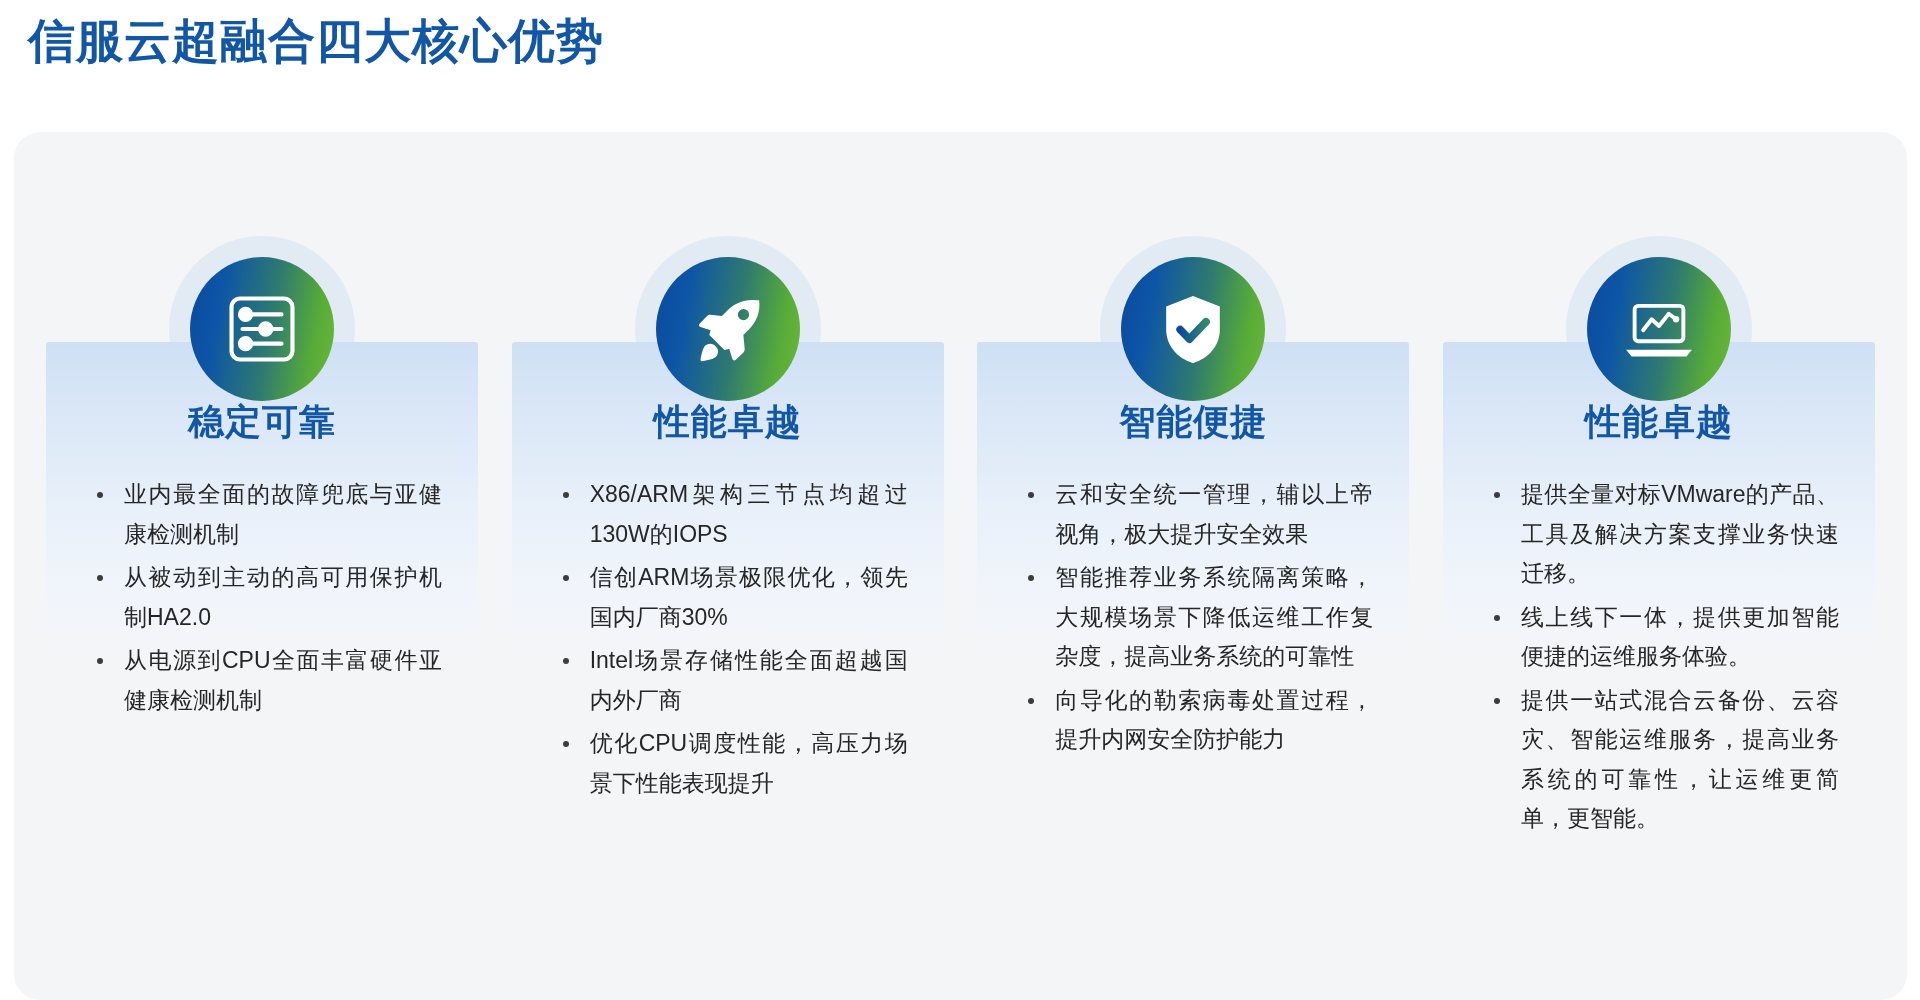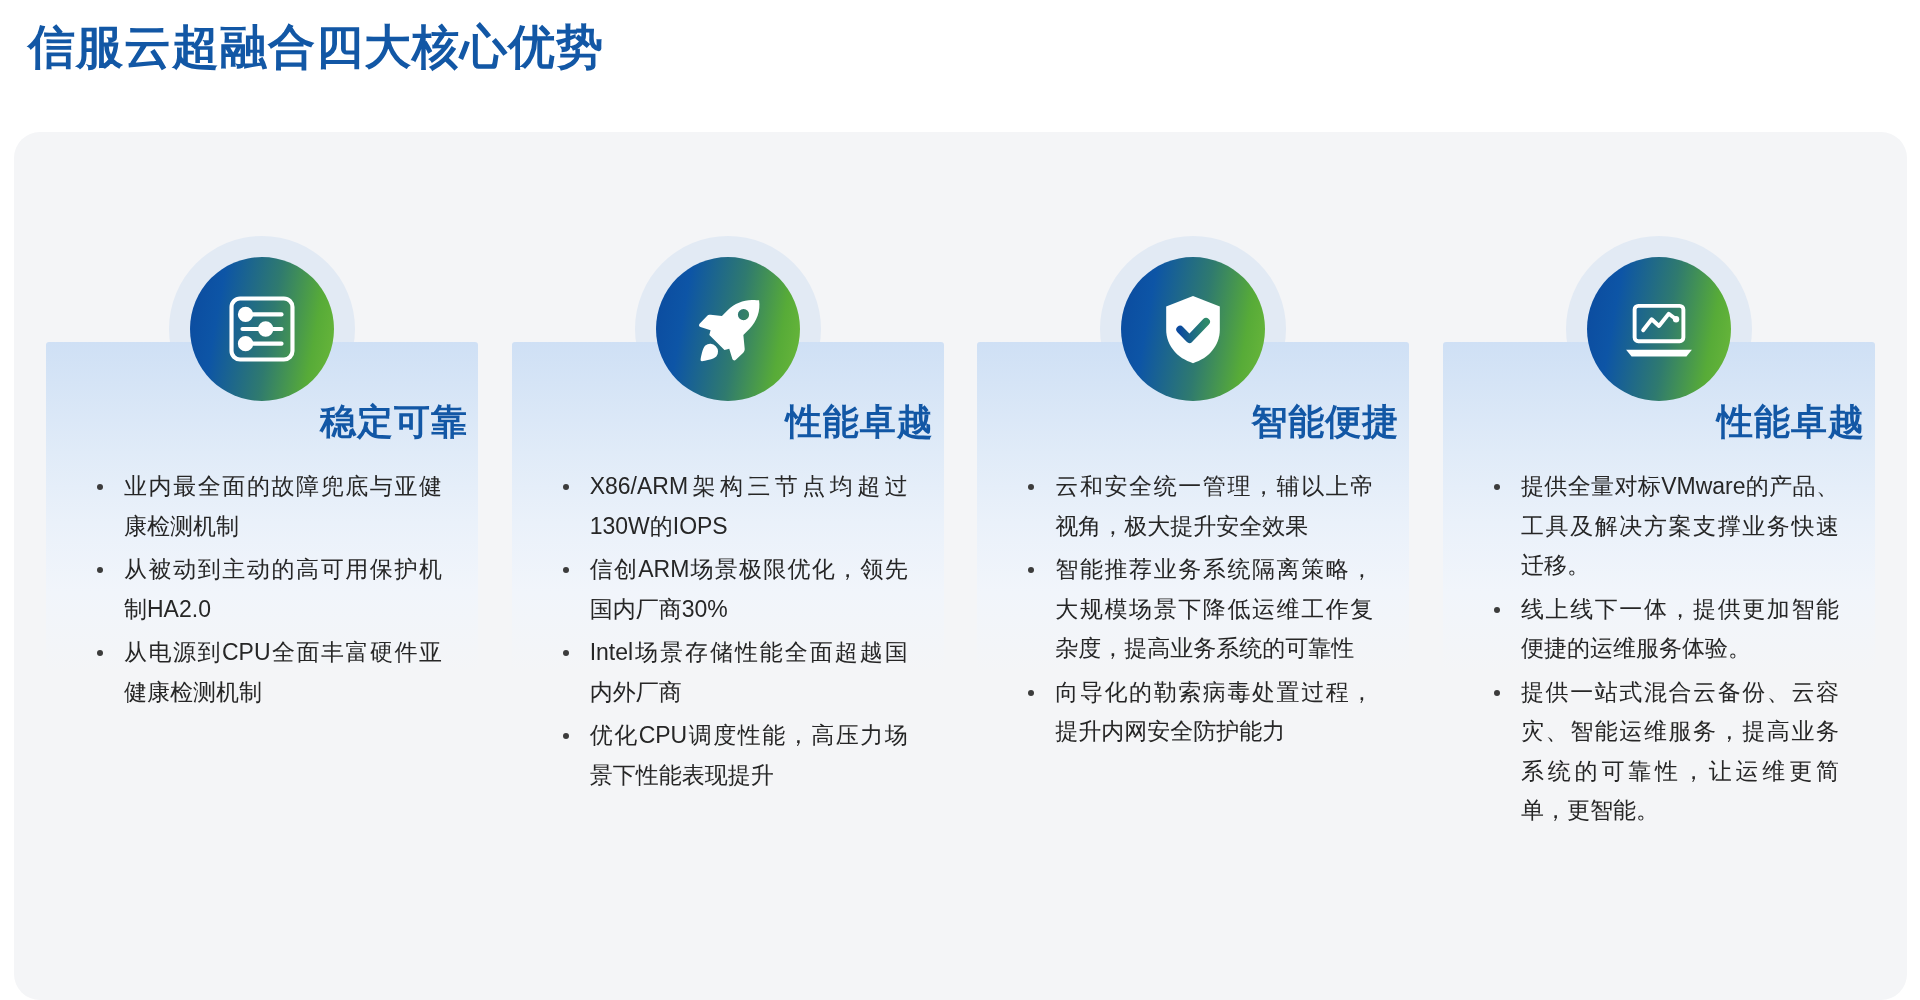--- a/index.html
+++ b/index.html
@@ -6,21 +6,21 @@
   html, body {
     width:1920px; height:1000px;
     background:#ffffff;
     font-family:"Liberation Sans", sans-serif;
     overflow:hidden;
   }
 
   
   .page-title{
     position:absolute;
-    left:28px; top:18px;
+    left:28px; top:12px;
     font-size:47px;
     font-weight:bold;
     color:#1257a5;
     letter-spacing:1px;
     line-height:1.25;
     white-space:nowrap;
   }
 
   
   .panel{
@@ -84,30 +84,30 @@
         #e0ebf8 110px,
         #eaf1fa 180px,
         #f1f5fb 250px,
         #f4f5f7 330px,
         #f4f5f7 100%);
     border-radius:3px;
     z-index:2;
   }
 
   .card-title{
-    text-align:right;
+    text-align:center;
     font-size:36px;
     font-weight:bold;
     color:#1257a5;
     padding-top:56px;
     letter-spacing:1px;
   }
 
   .bullets{
-    margin-top:20px;
+    margin-top:28px;
     padding:0 26px 0 34px;
     list-style:none;
   }
   .bullets li{
     position:relative;
     padding-left:34px;
     font-size:23px;
     line-height:1.72;
     color:#262626;
     margin-bottom:4px;

